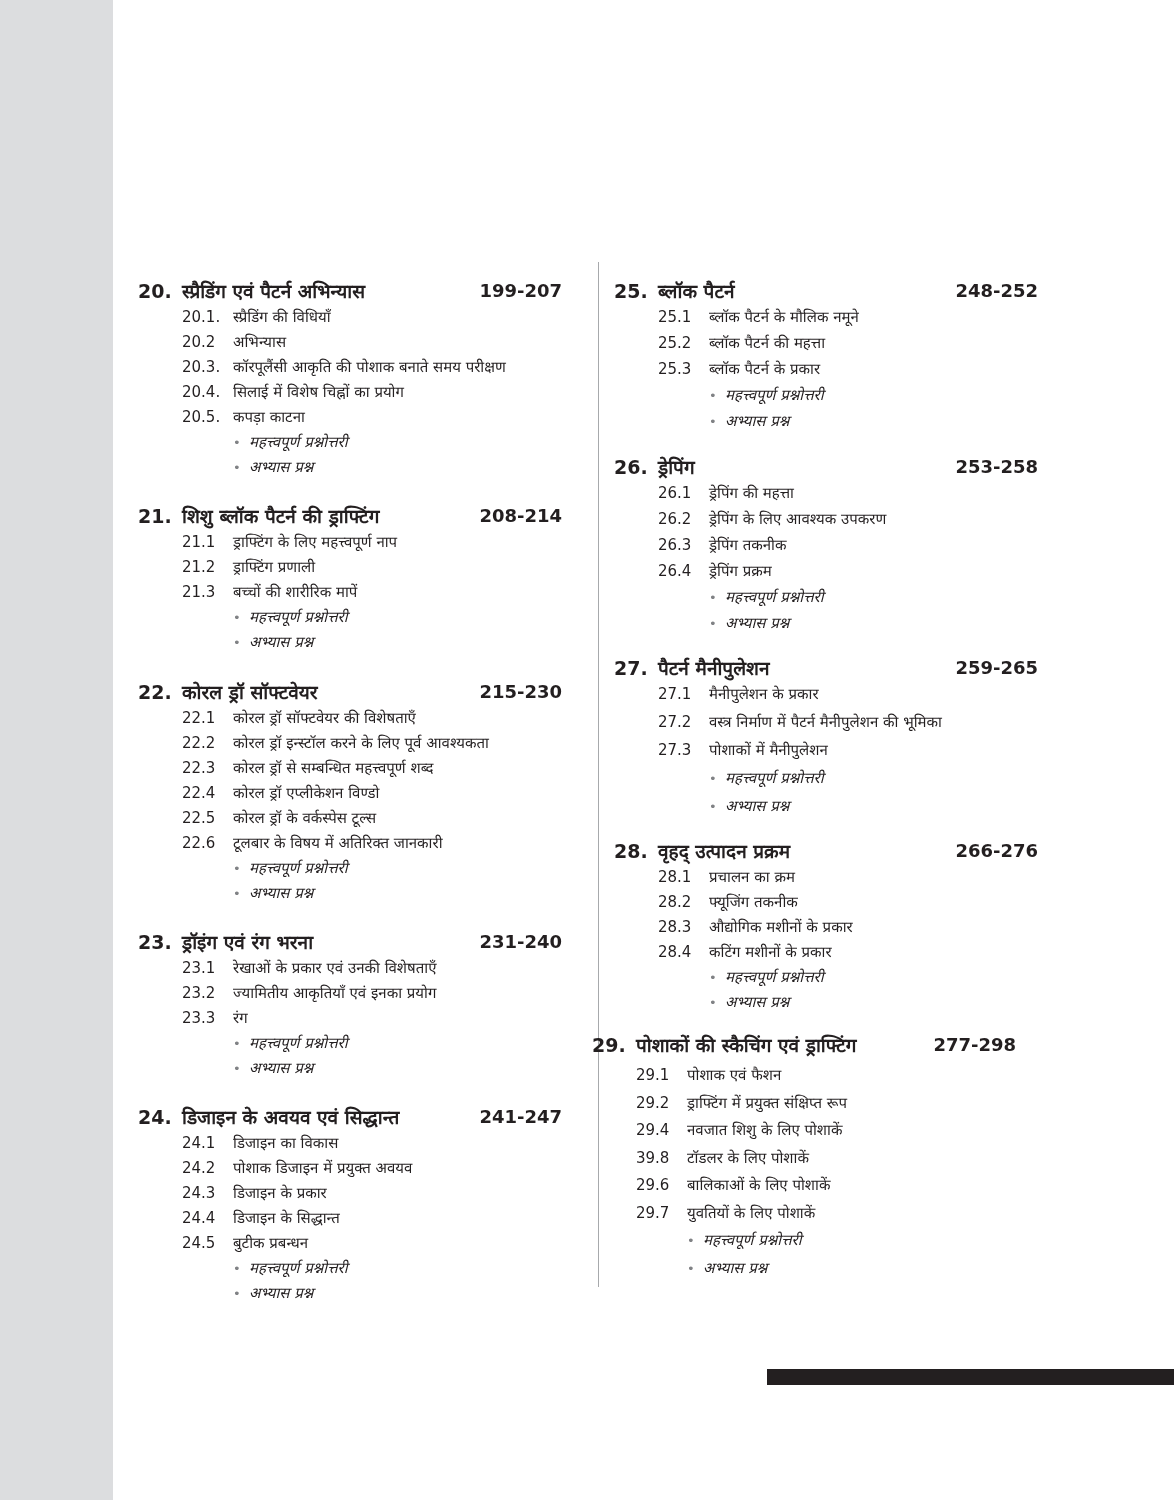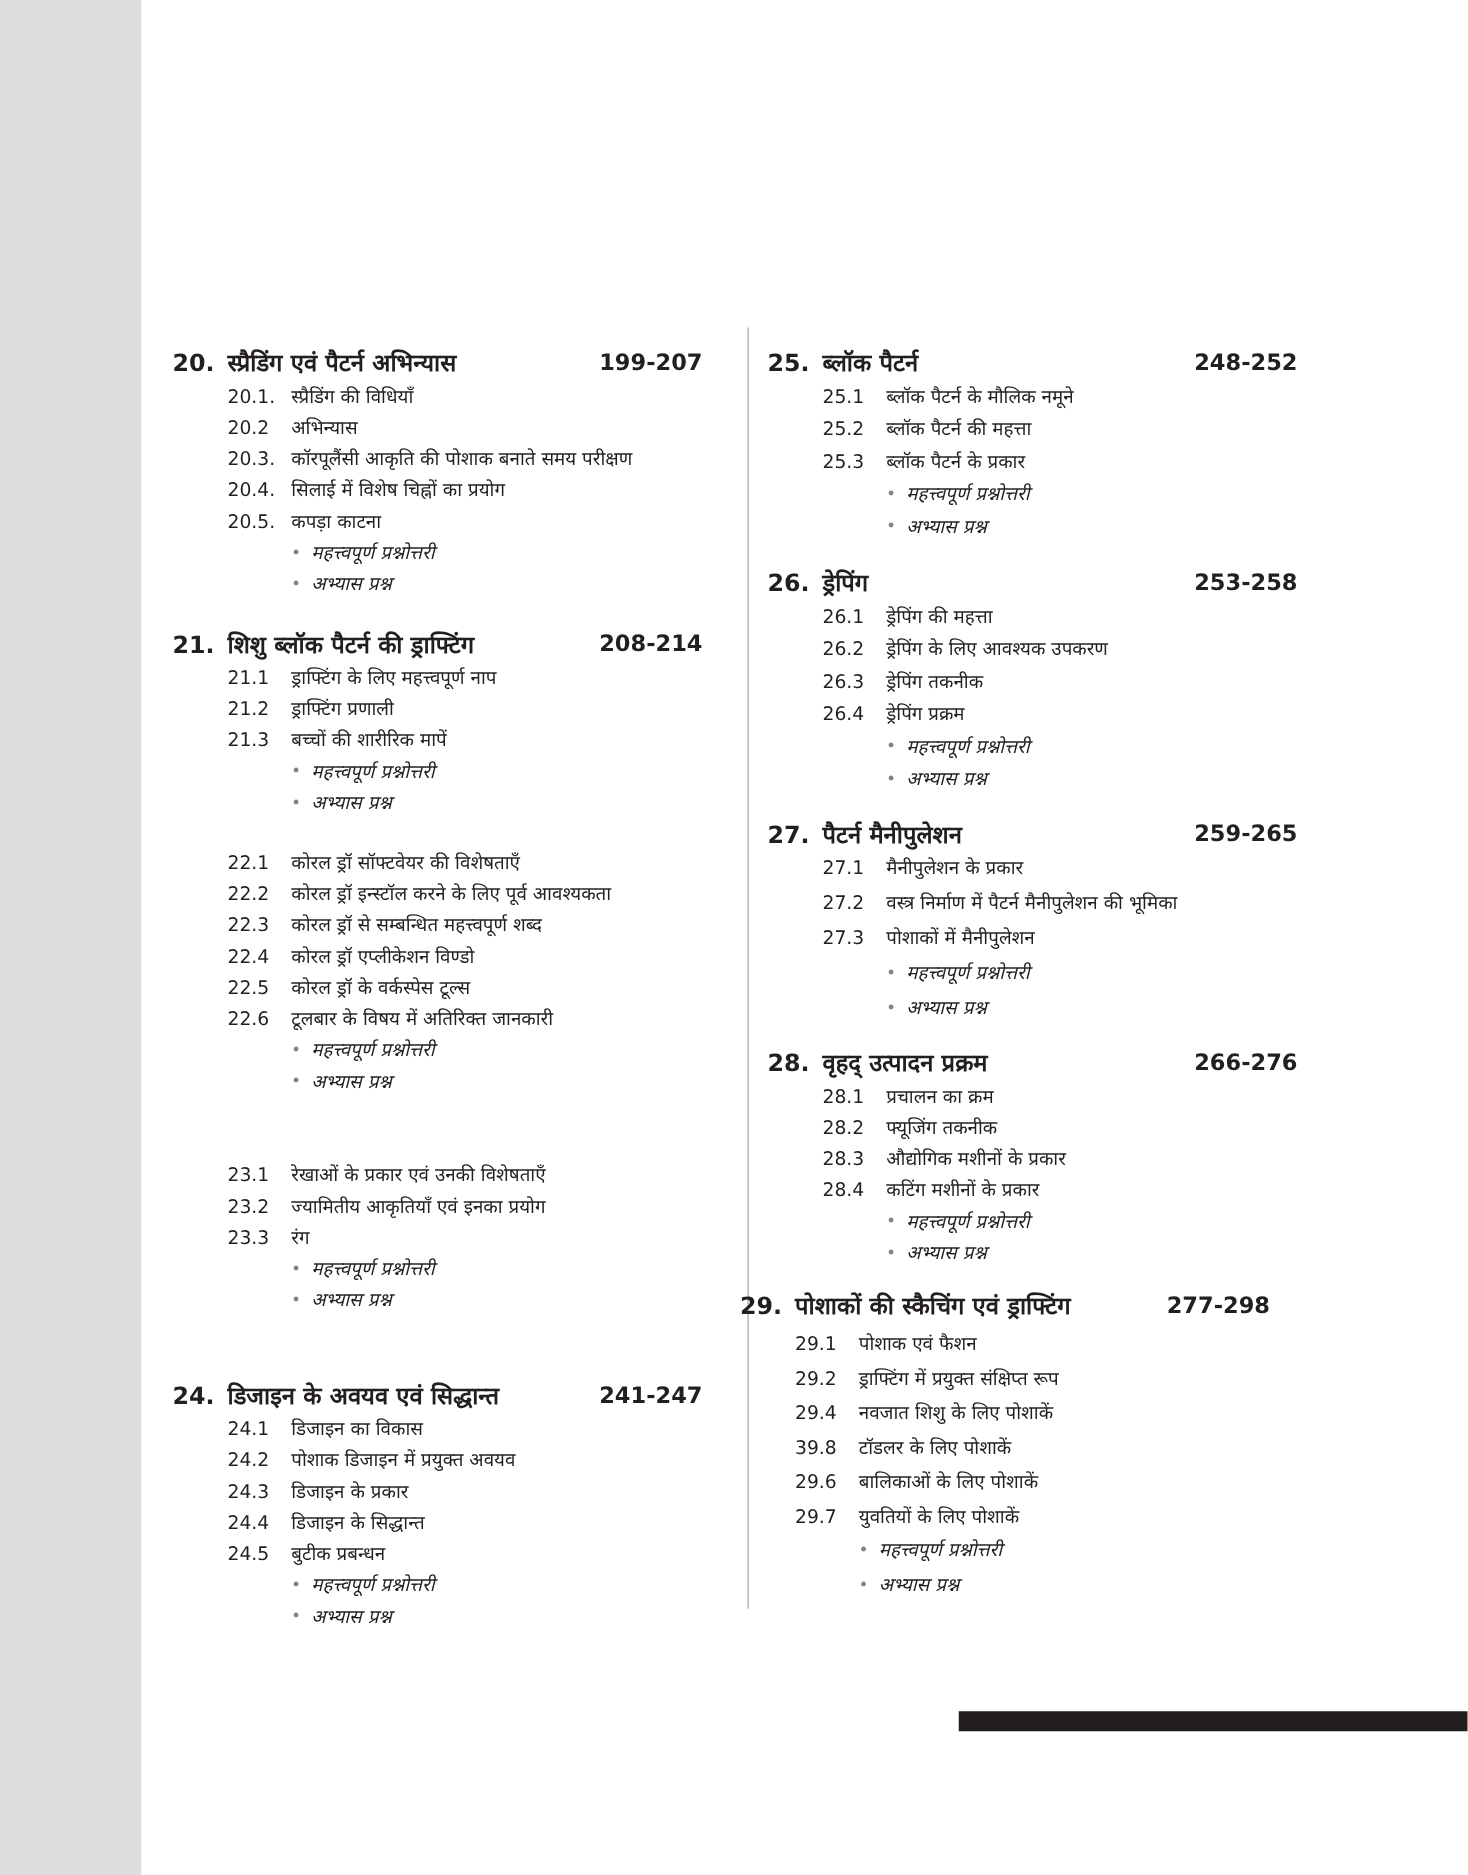--- a/index.html
+++ b/index.html
@@ -91,20 +91,25 @@
       <span class="bul-dot">•</span>
       <span class="bul-text">महत्त्वपूर्ण प्रश्नोत्तरी</span>
     </div>
   <div class="bul">
       <span class="bul-dot">•</span>
       <span class="bul-text">अभ्यास प्रश्न</span>
     </div>
 </div>
 
 <div class="chapter" style="left:138px; top:657px;">
+  <div class="chapter-head">
+    <span class="ch-num">22.</span>
+    <span class="ch-title">कोरल ड्रॉ सॉफ्टवेयर</span>
+    <span class="ch-pages">215-230</span>
+  </div>
   <div class="sub">
       <span class="sub-num">22.1</span>
       <span class="sub-text">कोरल ड्रॉ सॉफ्टवेयर की विशेषताएँ</span>
     </div>
   <div class="sub">
       <span class="sub-num">22.2</span>
       <span class="sub-text">कोरल ड्रॉ इन्स्टॉल करने के लिए पूर्व आवश्यकता</span>
     </div>
   <div class="sub">
       <span class="sub-num">22.3</span>
@@ -126,20 +131,25 @@
       <span class="bul-dot">•</span>
       <span class="bul-text">महत्त्वपूर्ण प्रश्नोत्तरी</span>
     </div>
   <div class="bul">
       <span class="bul-dot">•</span>
       <span class="bul-text">अभ्यास प्रश्न</span>
     </div>
 </div>
 
 <div class="chapter" style="left:138px; top:907px;">
+  <div class="chapter-head">
+    <span class="ch-num">23.</span>
+    <span class="ch-title">ड्रॉइंग एवं रंग भरना</span>
+    <span class="ch-pages">231-240</span>
+  </div>
   <div class="sub">
       <span class="sub-num">23.1</span>
       <span class="sub-text">रेखाओं के प्रकार एवं उनकी विशेषताएँ</span>
     </div>
   <div class="sub">
       <span class="sub-num">23.2</span>
       <span class="sub-text">ज्यामितीय आकृतियाँ एवं इनका प्रयोग</span>
     </div>
   <div class="sub">
       <span class="sub-num">23.3</span>

